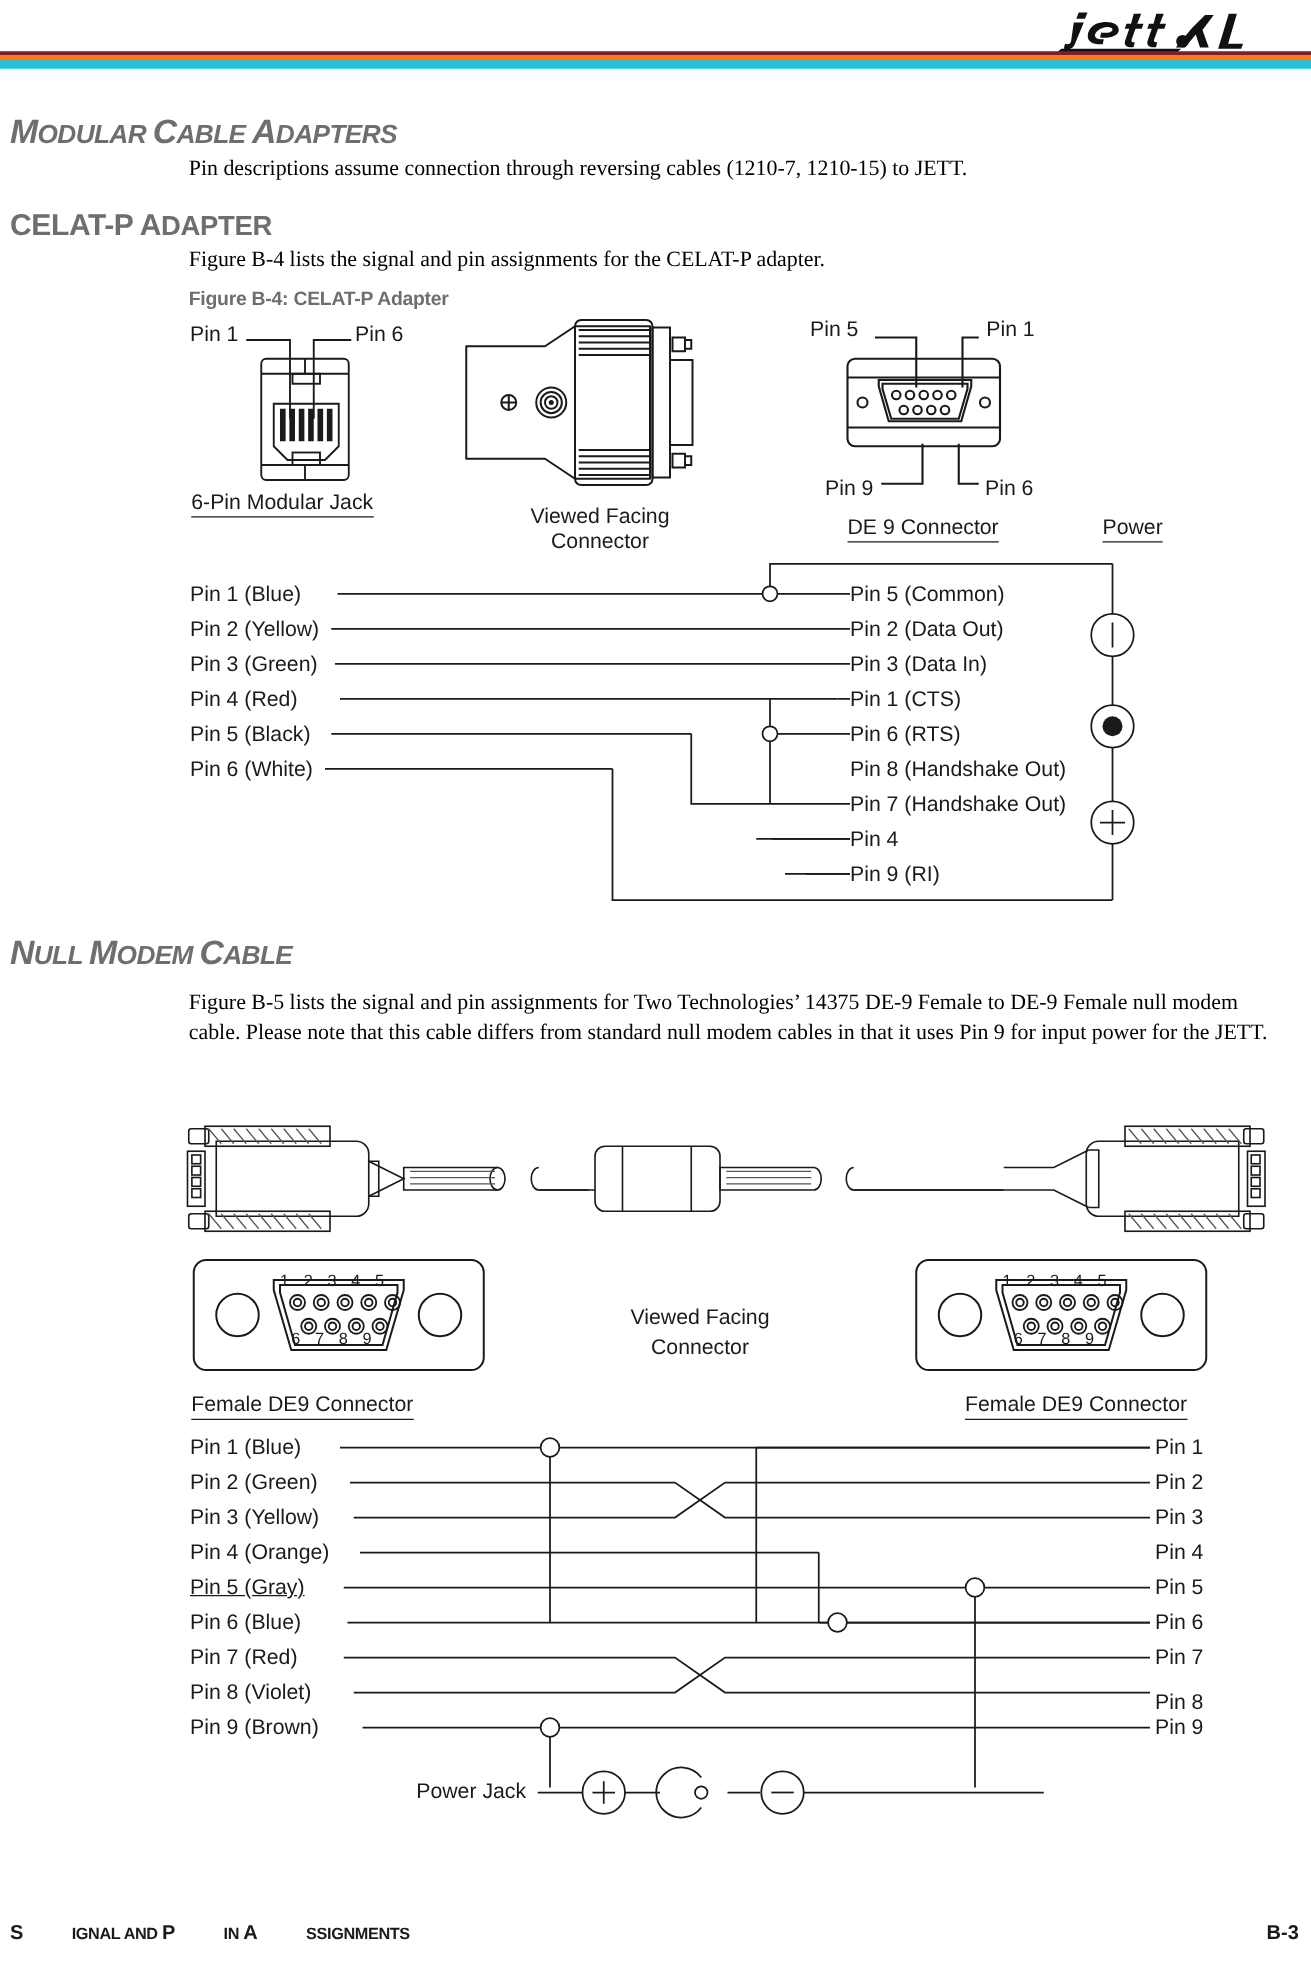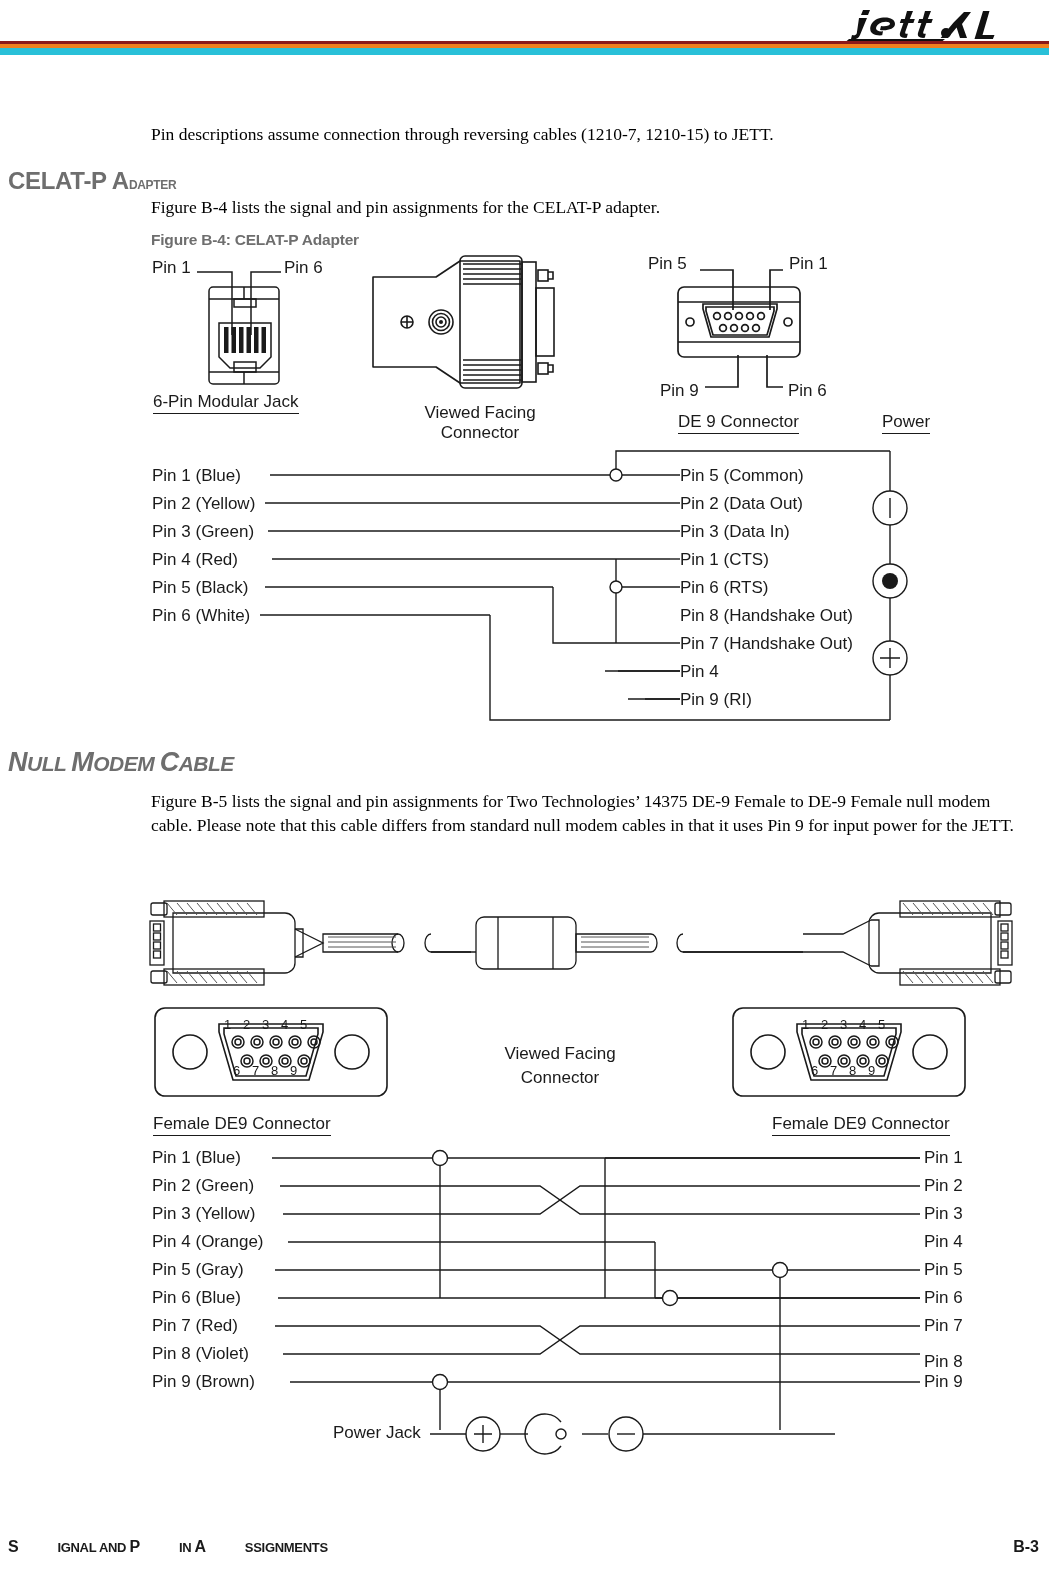--- a/index.html
+++ b/index.html
@@ -26,21 +26,21 @@
     letter-spacing:-.5px;white-space:nowrap;
   }
   .h1 .cap{font-size:27px;}
   .h1 .sm{font-size:21px;}
   .h2{
     position:absolute;left:8px;
     font-family:"Liberation Sans",sans-serif;
     font-weight:bold;color:#6e6e6e;white-space:nowrap;letter-spacing:-.3px;
   }
   .h2 .cap{font-size:24px;}
-  .h2 .sm{font-size:12px;}
+  .h2 .sm{font-size:22px;}
   .body-p{
     position:absolute;left:151px;
     font-family:"Liberation Serif",serif;font-size:17.5px;line-height:24px;
     color:#000;
   }
   .figcap{
     position:absolute;left:151px;
     font-family:"Liberation Sans",sans-serif;font-weight:bold;font-size:15.5px;
     color:#6e6e6e;white-space:nowrap;letter-spacing:-.2px;
   }
@@ -88,20 +88,23 @@
         <path d="M127 10 h7 l-9 12 l5 14 h-7 l-3.4 -10.4 l-8.6 10.4 h-7.4 l13 -15.6z"></path>
         <path d="M146 9 h6.5 l-7 24 h12 l-1.6 4 h-18.4z"></path>
       </g>
     </svg>
   </div>
 
   <div class="rule rule-maroon"></div>
   <div class="rule rule-orange"></div>
   <div class="rule rule-cyan"></div>
 
+  <div class="h1" style="top:90px;">
+    <span class="cap">M</span><span class="sm">ODULAR </span><span class="cap">C</span><span class="sm">ABLE </span><span class="cap">A</span><span class="sm">DAPTERS</span>
+  </div>
   <div class="body-p" style="top:122px;width:830px;">Pin descriptions assume connection through reversing cables (1210-7, 1210-15) to JETT.</div>
 
   <div class="h2" style="top:167px;">
     <span class="cap">CELAT-P </span><span class="cap">A</span><span class="sm">DAPTER</span>
   </div>
   <div class="body-p" style="top:195px;width:830px;">Figure B-4 lists the signal and pin assignments for the CELAT-P adapter.</div>
   <div class="figcap" style="top:231px;">Figure B-4: CELAT-P Adapter</div>
 
   <div class="dlabel big" style="left:152px;top:258px;">Pin 1</div>
   <div class="dlabel big" style="left:284px;top:258px;">Pin 6</div>
@@ -434,21 +437,21 @@
         <circle cx="630" cy="130" r="7.5" fill="#fff"></circle>
         <circle cx="520" cy="158" r="7.5" fill="#fff"></circle>
       </g>
     </svg>
   </div>
 
   <div class="dlabel big" style="left:152px;top:1148px;">Pin 1 (Blue)</div>
   <div class="dlabel big" style="left:152px;top:1176px;">Pin 2 (Green)</div>
   <div class="dlabel big" style="left:152px;top:1204px;">Pin 3 (Yellow)</div>
   <div class="dlabel big" style="left:152px;top:1232px;">Pin 4 (Orange)</div>
-  <div class="dlabel big" style="left:152px;top:1260px;">Pin 5 (Gray)</div>
+  <div class="dlabel big" style="left:152px;top:1260px;text-decoration:underline;">Pin 5 (Gray)</div>
   <div class="dlabel big" style="left:152px;top:1288px;">Pin 6 (Blue)</div>
   <div class="dlabel big" style="left:152px;top:1316px;">Pin 7 (Red)</div>
   <div class="dlabel big" style="left:152px;top:1344px;">Pin 8 (Violet)</div>
   <div class="dlabel big" style="left:152px;top:1372px;">Pin 9 (Brown)</div>
 
   <div class="dlabel big" style="left:924px;top:1148px;">Pin 1</div>
   <div class="dlabel big" style="left:924px;top:1176px;">Pin 2</div>
   <div class="dlabel big" style="left:924px;top:1204px;">Pin 3</div>
   <div class="dlabel big" style="left:924px;top:1232px;">Pin 4</div>
   <div class="dlabel big" style="left:924px;top:1260px;">Pin 5</div>

